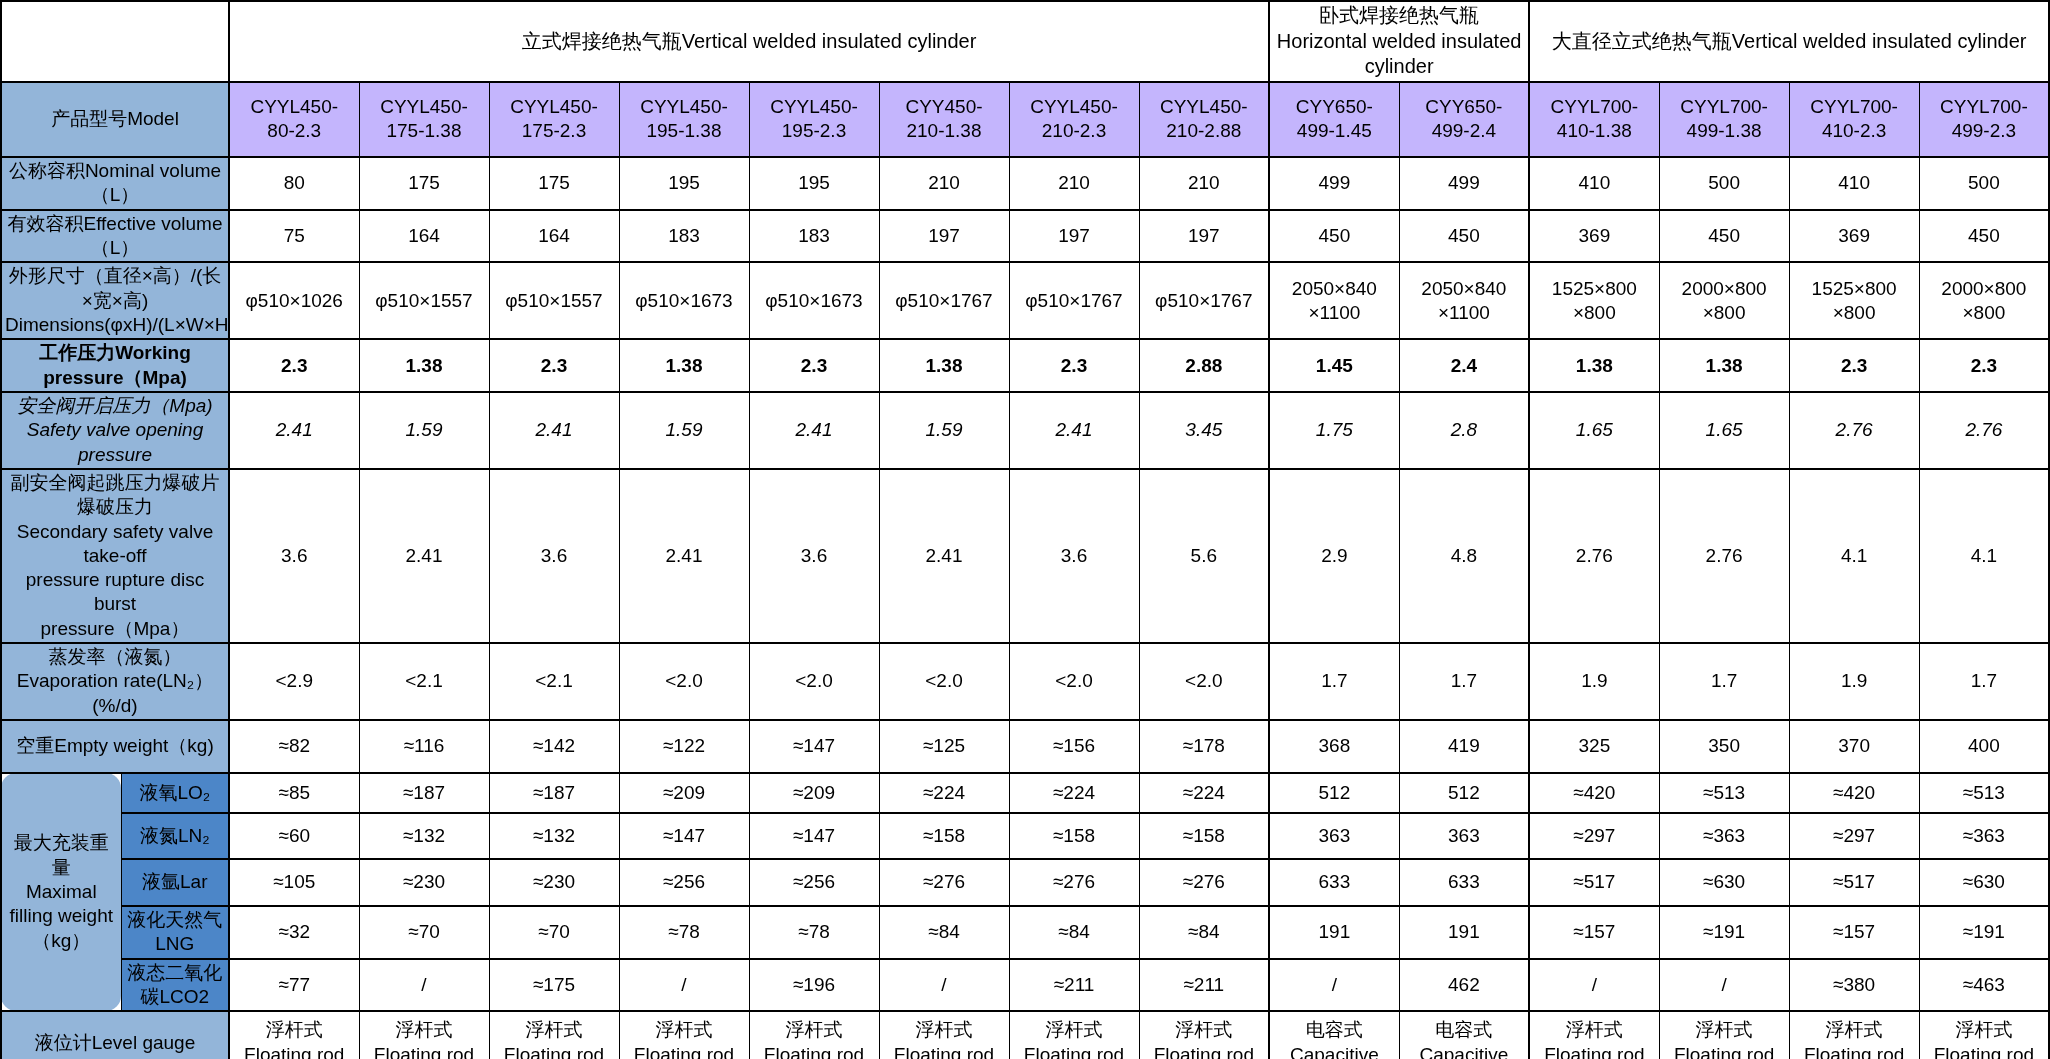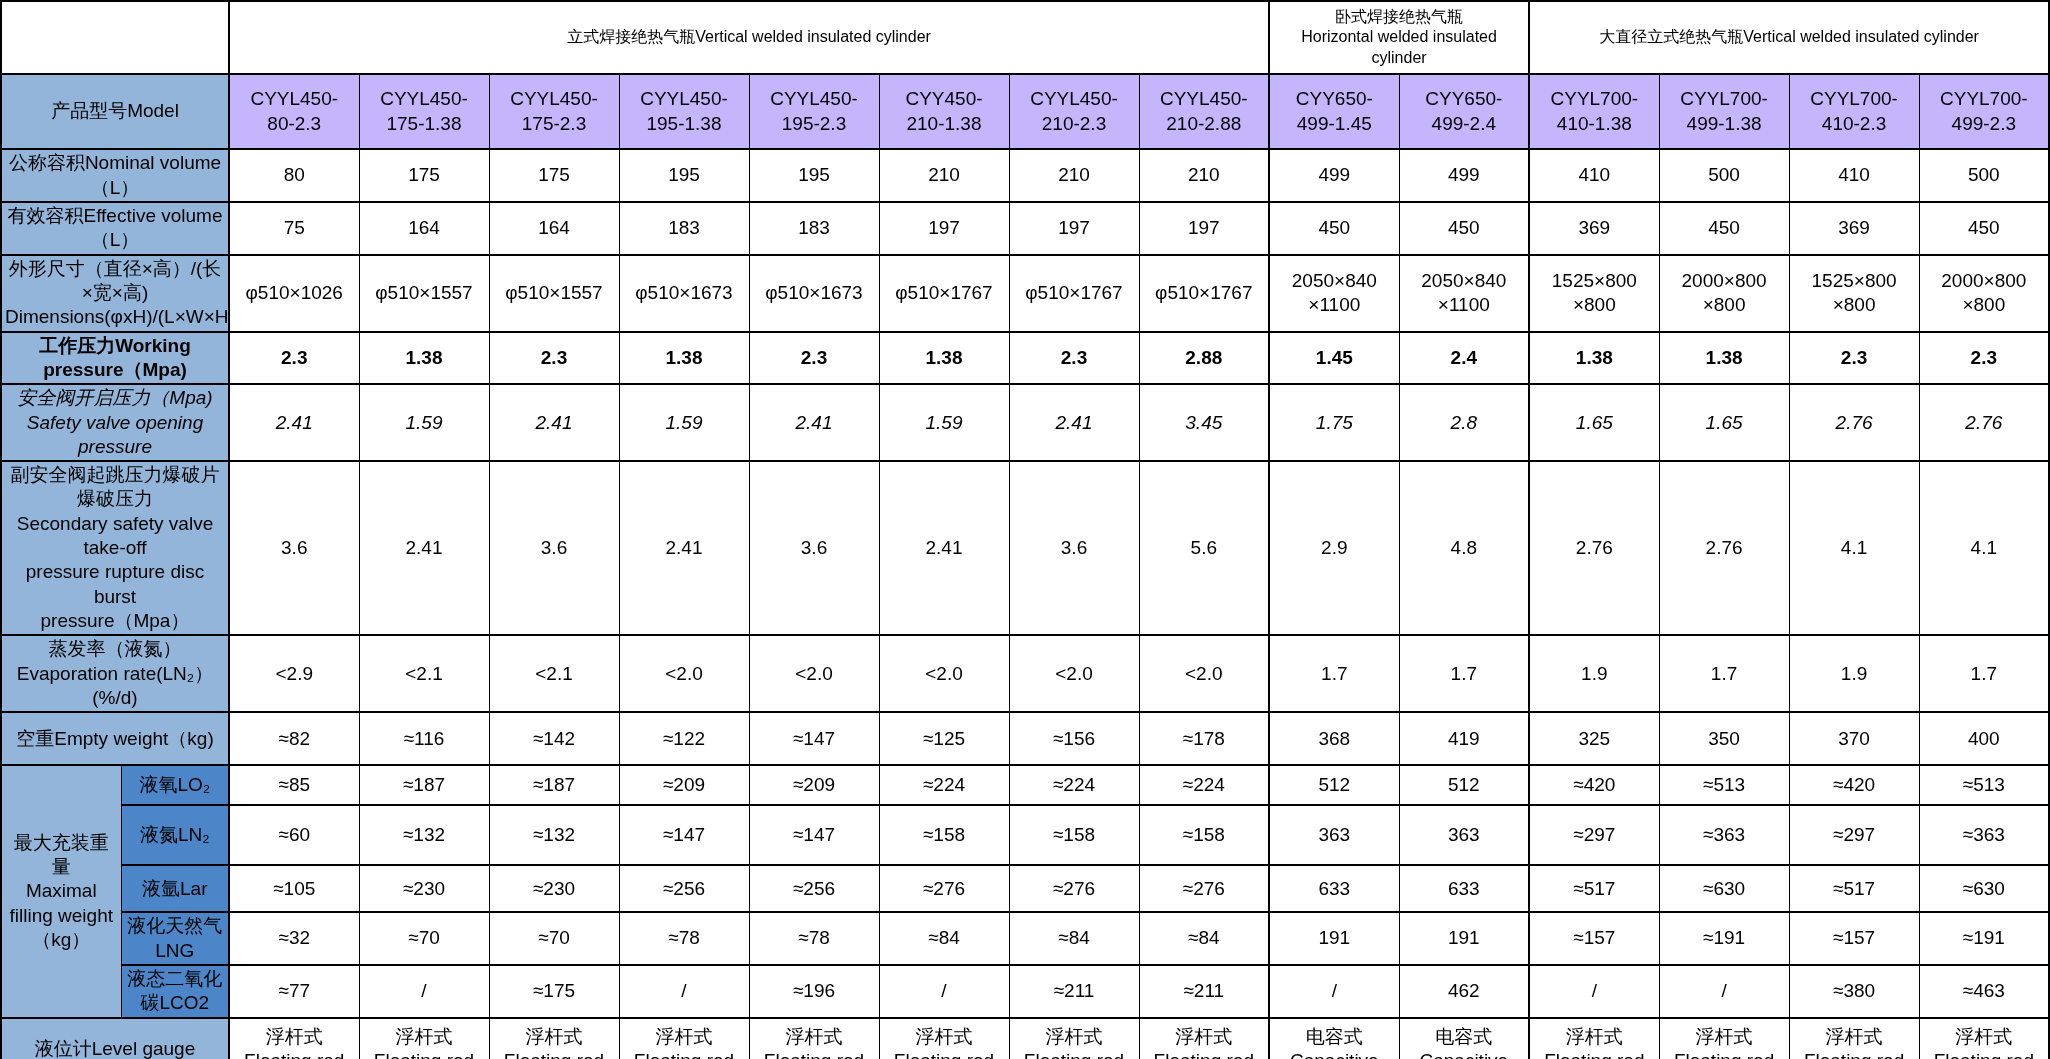--- a/index.html
+++ b/index.html
@@ -11,23 +11,23 @@
     border-bottom:2px solid #000;
     text-align:center;
     vertical-align:middle;
     white-space:pre-line;
     padding:1px 3px;
     font-size:19px;
     line-height:1.28;
     overflow:hidden;
   }
   .corner-cell{background:#ffffff;}
-  .group-header{background:#ffffff;font-size:16px;}
+  .group-header{background:#ffffff;font-size:20px;}
   .row-label{background:#93b5d9;}
-  .filling-group-label{background:#93b5d9;}
+  .filling-group-label{background:#93b5d9;border-radius:15px;}
   .gas-label{background:#4c86c8;}
   .model-cell{background:#c4b5fd;}
   .data-cell{background:#ffffff;}
   .first-data{border-left-width:2px;}
   .gsep{border-left-width:2px;}
 </style>
 </head>
 <body>
 
 <table id="spec-table">
@@ -251,21 +251,21 @@
         <td class="data-cell">≈224</td>
         <td class="data-cell">≈224</td>
         <td class="data-cell">≈224</td>
         <td class="data-cell gsep">512</td>
         <td class="data-cell">512</td>
         <td class="data-cell gsep">≈420</td>
         <td class="data-cell">≈513</td>
         <td class="data-cell">≈420</td>
         <td class="data-cell">≈513</td>
       </tr>
-      <tr style="height: 60px;">
+      <tr style="height: 46px;">
         <td class="gas-label">液氮LN₂</td>
         <td class="data-cell first-data">≈60</td>
         <td class="data-cell">≈132</td>
         <td class="data-cell">≈132</td>
         <td class="data-cell">≈147</td>
         <td class="data-cell">≈147</td>
         <td class="data-cell">≈158</td>
         <td class="data-cell">≈158</td>
         <td class="data-cell">≈158</td>
         <td class="data-cell gsep">363</td>

